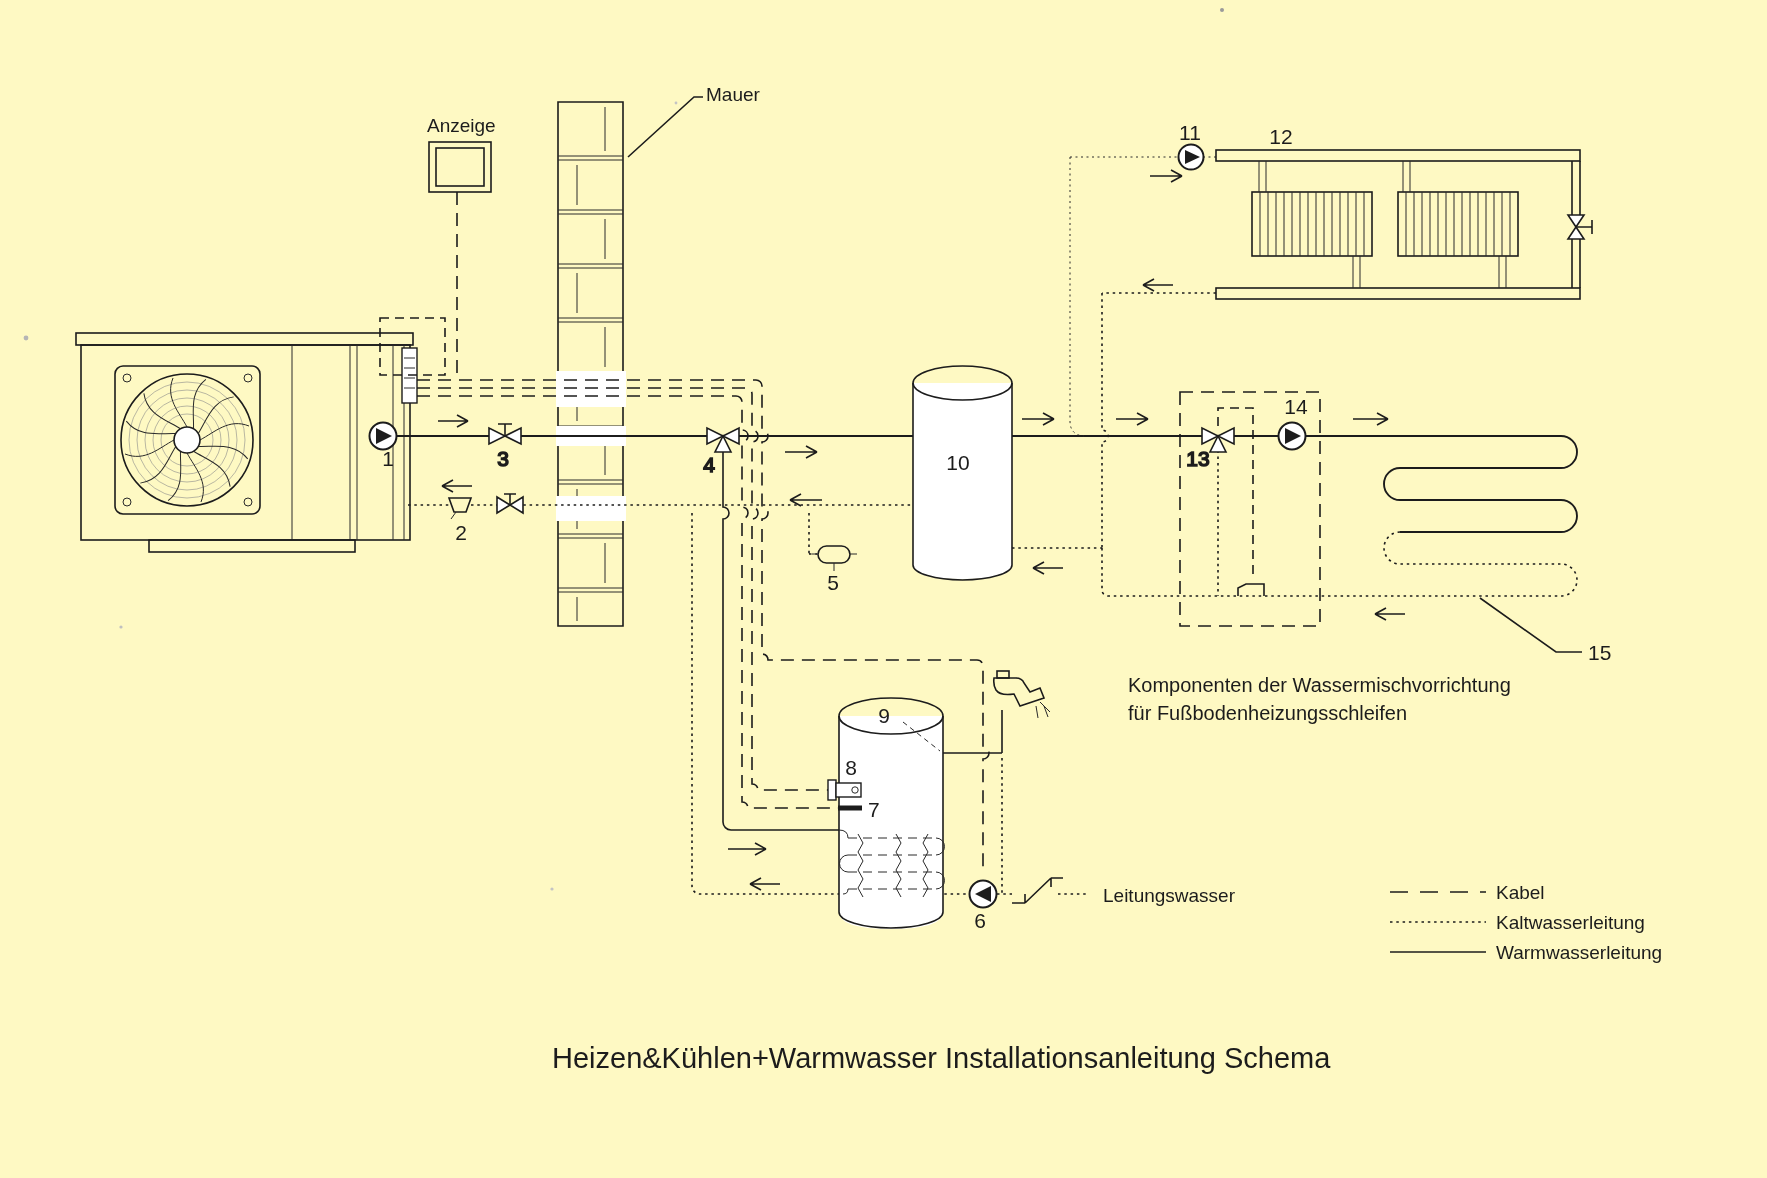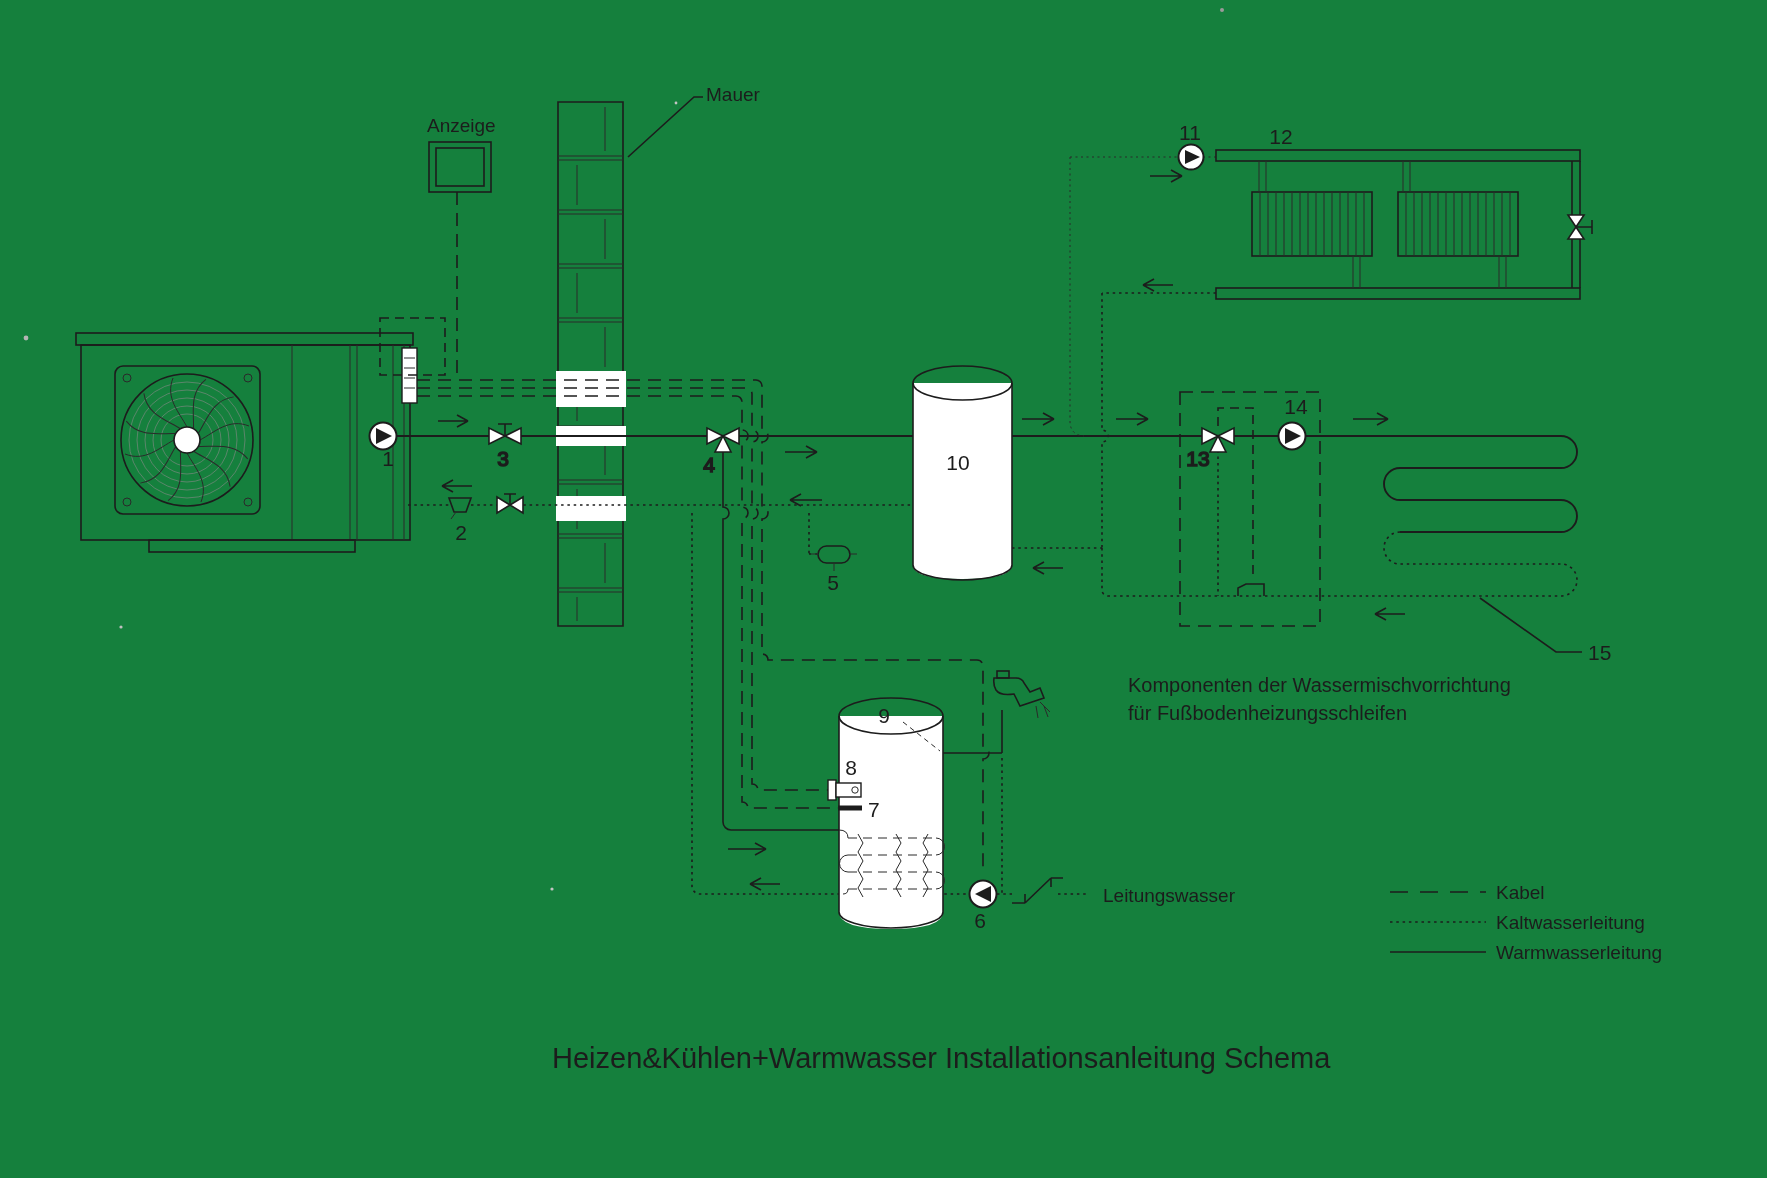--- a/index.html
+++ b/index.html
@@ -1,16 +1,16 @@
 <!DOCTYPE html>
 <html><head>
 <meta charset="utf-8">
 <style>
   html,body{margin:0;padding:0;background:#e8e8e8;}
-  .page{position:relative;width:1767px;height:1178px;background:#15803d;overflow:hidden;
+  .page{position:relative;width:1767px;height:1178px;background:#fef9c3;overflow:hidden;
         font-family:"Liberation Sans", sans-serif;}
   svg{position:absolute;left:0;top:0;}
   .ln{fill:none;stroke:#1c1c1c;stroke-width:1.6;}
   .ln2{fill:none;stroke:#1c1c1c;stroke-width:1.9;}
   .thin{fill:none;stroke:#2a2a2a;stroke-width:1;}
   .hair{fill:none;stroke:#8a8a8a;stroke-width:0.6;}
   .dash{stroke-dasharray:13 8;}
   .dash2{stroke-dasharray:9 6;}
   .dot{stroke-dasharray:2.5 3.8;}
   .fdot{stroke-dasharray:2 3.5;}

